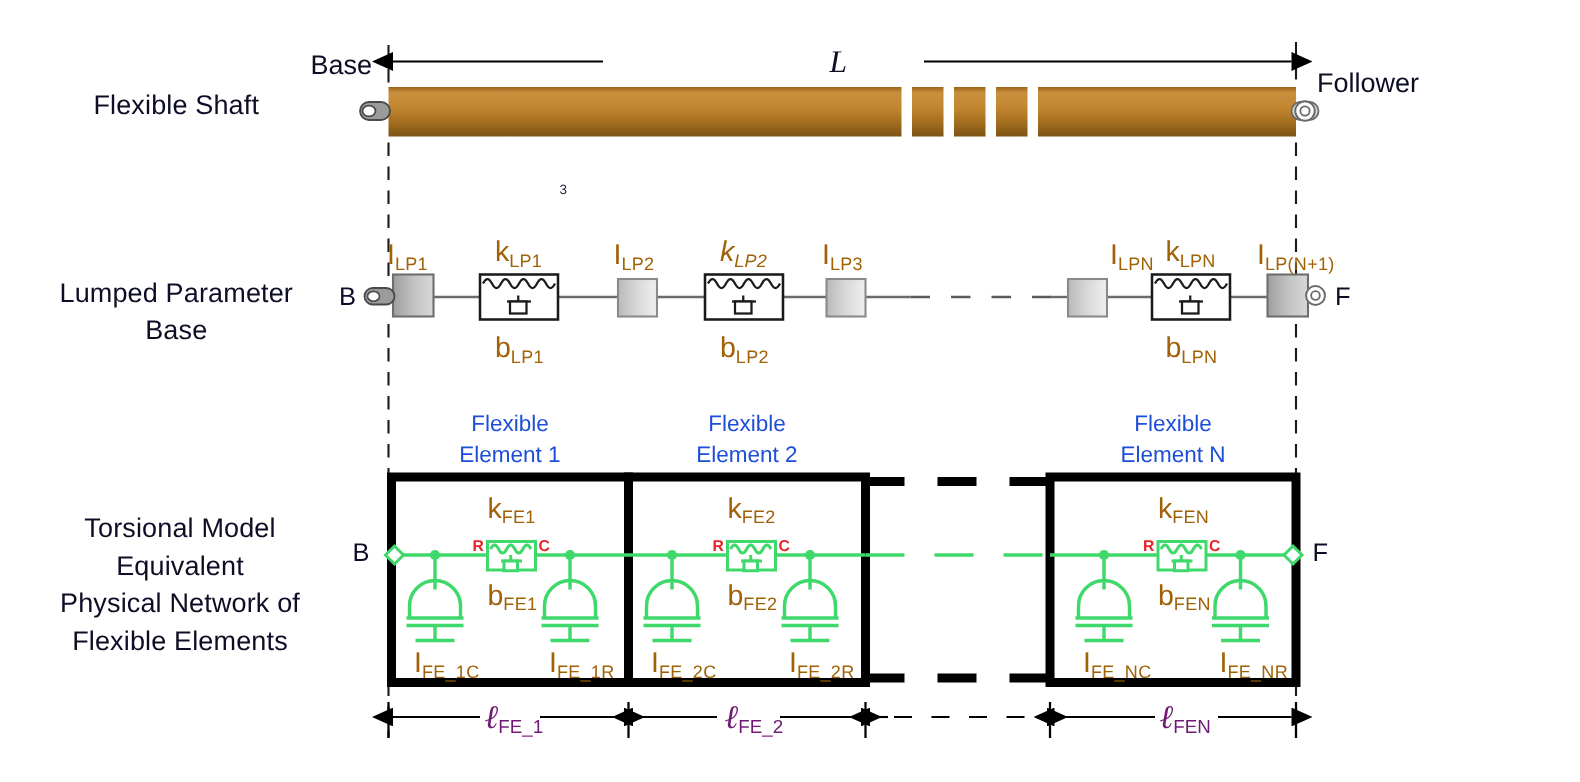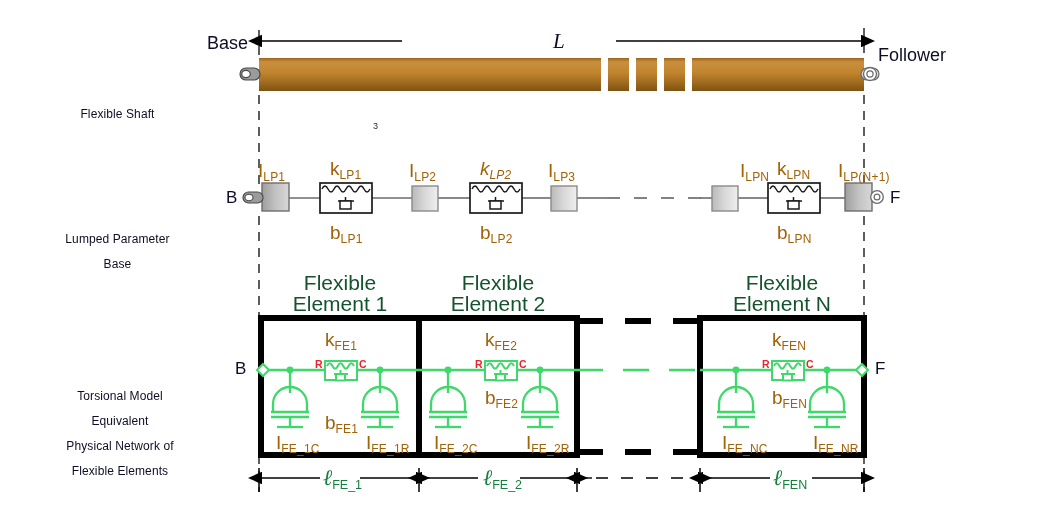--- a/index.html
+++ b/index.html
@@ -22,24 +22,23 @@
     left: 0;
     top: 0;
     width: 1053px;
     height: 521px;
   }
   .row-label {
     position: absolute;
     text-align: center;
     color: #0d0d26;
     font-family: "Liberation Sans", sans-serif;
-    font-size: 12px;
+    font-size: 18px;
     line-height: 25px;
     letter-spacing: .1px;
-    margin-top: 44px;
   }
   .txt {
     position: absolute;
     color: #0d0d26;
     font-family: "Liberation Sans", sans-serif;
     white-space: nowrap;
   }
   .t18 { font-size: 18px; }
   .sym {
     position: absolute;
@@ -53,21 +52,21 @@
   }
   .sym .sub {
     font-size: 12px;
     font-family: "Liberation Sans", sans-serif;
     vertical-align: -0.32em;
     letter-spacing: .2px;
   }
   .dimlabel {
     position: absolute;
     white-space: nowrap;
-    color: #15803d;
+    color: #701a75;
   }
   .dimlabel .ell {
     font-family: "Liberation Serif", serif;
     font-style: italic;
     font-size: 22px;
   }
   .dimlabel .sub {
     font-family: "Liberation Sans", sans-serif;
     font-size: 12.5px;
     vertical-align: -0.3em;
@@ -80,23 +79,23 @@
   }
   .tiny3 {
     position: absolute;
     font-size: 9px;
     color: #2a2a42;
     font-family: "Liberation Sans", sans-serif;
   }
   .elemtitle {
     position: absolute;
     text-align: center;
-    font-size: 21px;
+    font-size: 15px;
     line-height: 21px;
-    color: #14532d;
+    color: #1d4ed8;
     font-family: "Liberation Sans", sans-serif;
   }
   .bf { position: absolute; font-size: 17px; color: #0d0d26; font-family:"Liberation Sans", sans-serif; }
   .rc { position: absolute; font-size: 10.5px; font-weight: bold; font-family:"Liberation Sans", sans-serif; }
 </style>
 </head>
 <body>
 
 <div id="stage">
 
@@ -412,21 +411,21 @@
   <div class="sym" style="left:325px; top:329px;">
     <span class="main">k</span><span class="sub">FE1</span>
   </div>
   <div class="sym" style="left:485px; top:329px;">
     <span class="main">k</span><span class="sub">FE2</span>
   </div>
   <div class="sym" style="left:772px; top:329px;">
     <span class="main">k</span><span class="sub">FEN</span>
   </div>
 
-  <div class="sym" style="left:325px; top:387px;margin-top:25px;">
+  <div class="sym" style="left:325px; top:387px;">
     <span class="main">b</span><span class="sub">FE1</span>
   </div>
   <div class="sym" style="left:485px; top:387px;">
     <span class="main">b</span><span class="sub">FE2</span>
   </div>
   <div class="sym" style="left:772px; top:387px;">
     <span class="main">b</span><span class="sub">FEN</span>
   </div>
 
   <div class="sym" style="left:276px; top:432px;">

